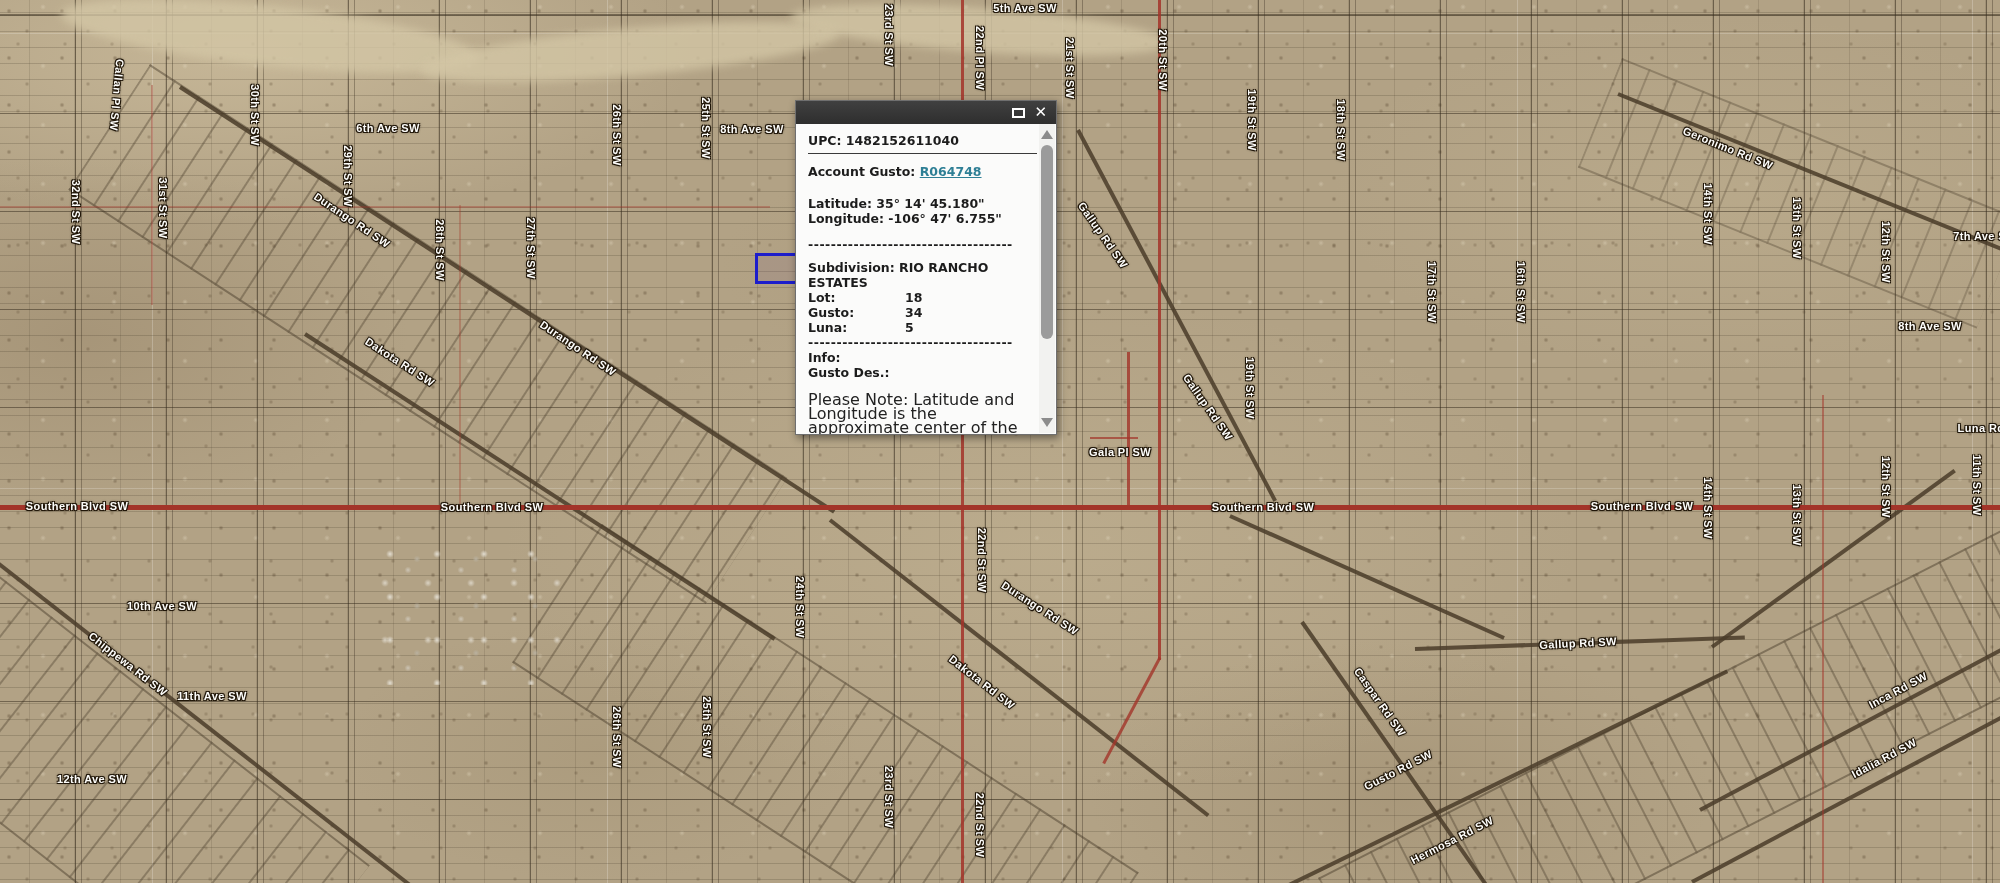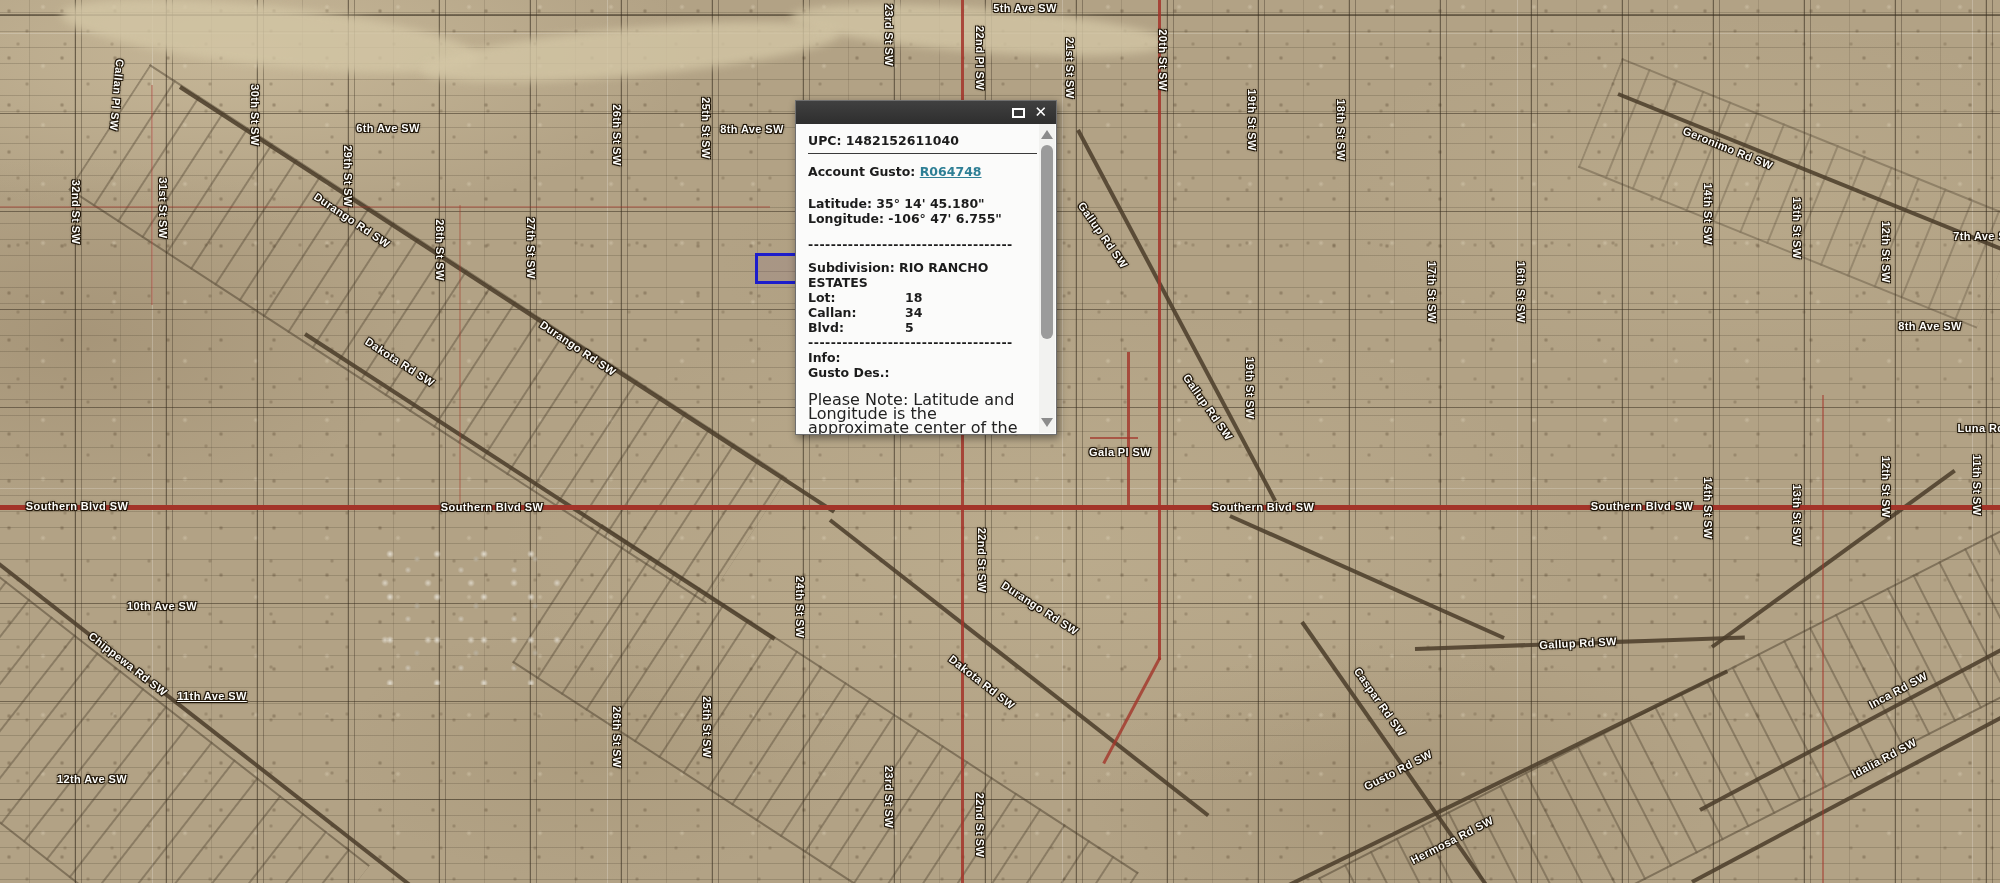--- a/index.html
+++ b/index.html
@@ -143,21 +143,21 @@
       <span class="street-label" style="left: 752px; top: 129px; --r: 0deg;">8th Ave SW</span>
       <span class="street-label" style="left: 1985px; top: 236px; --r: 0deg;">7th Ave SW</span>
       <span class="street-label" style="left: 1930px; top: 326px; --r: 0deg;">8th Ave SW</span>
       <span class="street-label" style="left: 1992px; top: 428px; --r: 0deg;">Luna Rd SW</span>
       <span class="street-label" style="left: 1120px; top: 452px; text-align: right; --r: 0deg;">Gala Pl SW</span>
       <span class="street-label" style="left: 77px; top: 506px; --r: 0deg;">Southern Blvd SW</span>
       <span class="street-label" style="left: 492px; top: 507px; --r: 0deg;">Southern Blvd SW</span>
       <span class="street-label" style="left: 1263px; top: 507px; --r: 0deg;">Southern Blvd SW</span>
       <span class="street-label" style="left: 1642px; top: 506px; --r: 0deg;">Southern Blvd SW</span>
       <span class="street-label" style="left: 162px; top: 606px; --r: 0deg;">10th Ave SW</span>
-      <span class="street-label" style="left: 212px; top: 696px; text-decoration: underline; --r: 0deg;">11th Ave SW</span>
+      <span class="street-label" style="left: 212px; top: 696px; --r: 0deg;">11th Ave SW</span>
       <span class="street-label" style="left: 55px; top: 779px; margin-left: 37px; --r: 0deg;">12th Ave SW</span>
       <span class="street-label" style="left: 1578px; top: 643px; --r: -3deg;">Gallup Rd SW</span>
       <span class="street-label" style="left: 117px; top: 95px; --r: 95deg;">Callan Pl SW</span>
       <span class="street-label" style="left: 76px; top: 212px; --r: 90deg;">32nd St SW</span>
       <span class="street-label" style="left: 163px; top: 208px; --r: 90deg;">31st St SW</span>
       <span class="street-label" style="left: 255px; top: 115px; --r: 90deg;">30th St SW</span>
       <span class="street-label" style="left: 348px; top: 176px; --r: 90deg;">29th St SW</span>
       <span class="street-label" style="left: 440px; top: 250px; --r: 90deg;">28th St SW</span>
       <span class="street-label" style="left: 531px; top: 248px; --r: 90deg;">27th St SW</span>
       <span class="street-label" style="left: 617px; top: 135px; --r: 90deg;">26th St SW</span>
@@ -215,25 +215,25 @@
       <div class="row-account"><span>Account Gusto: </span><a>R064748</a></div>
       <div class="row-lat">Latitude: 35° 14' 45.180"</div>
       <div class="row-lon">Longitude: -106° 47' 6.755"</div>
       <div class="dash-line">------------------------------------</div>
       <div class="row-subdiv">Subdivision: RIO RANCHO ESTATES</div>
       <div class="field-row">
         <span class="fl">Lot:</span>
         <span class="fv">18</span>
       </div>
       <div class="field-row">
-        <span class="fl">Callan:</span>
+        <span class="fl">Gusto:</span>
         <span class="fv">34</span>
       </div>
       <div class="field-row">
-        <span class="fl">Blvd:</span>
+        <span class="fl">Luna:</span>
         <span class="fv">5</span>
       </div>
       <div class="dash-line" style="margin-top:0;">------------------------------------</div>
       <div class="row-tract">Info:</div>
       <div class="row-parceldes">Gusto Des.:</div>
       <div class="note">Please Note: Latitude and Longitude is the approximate center of the parcel shown.</div>
     </div>
     <div id="popup-scroll">
       <div id="scroll-up" class="scroll-arrow"></div>
       <div id="scroll-thumb"></div>

